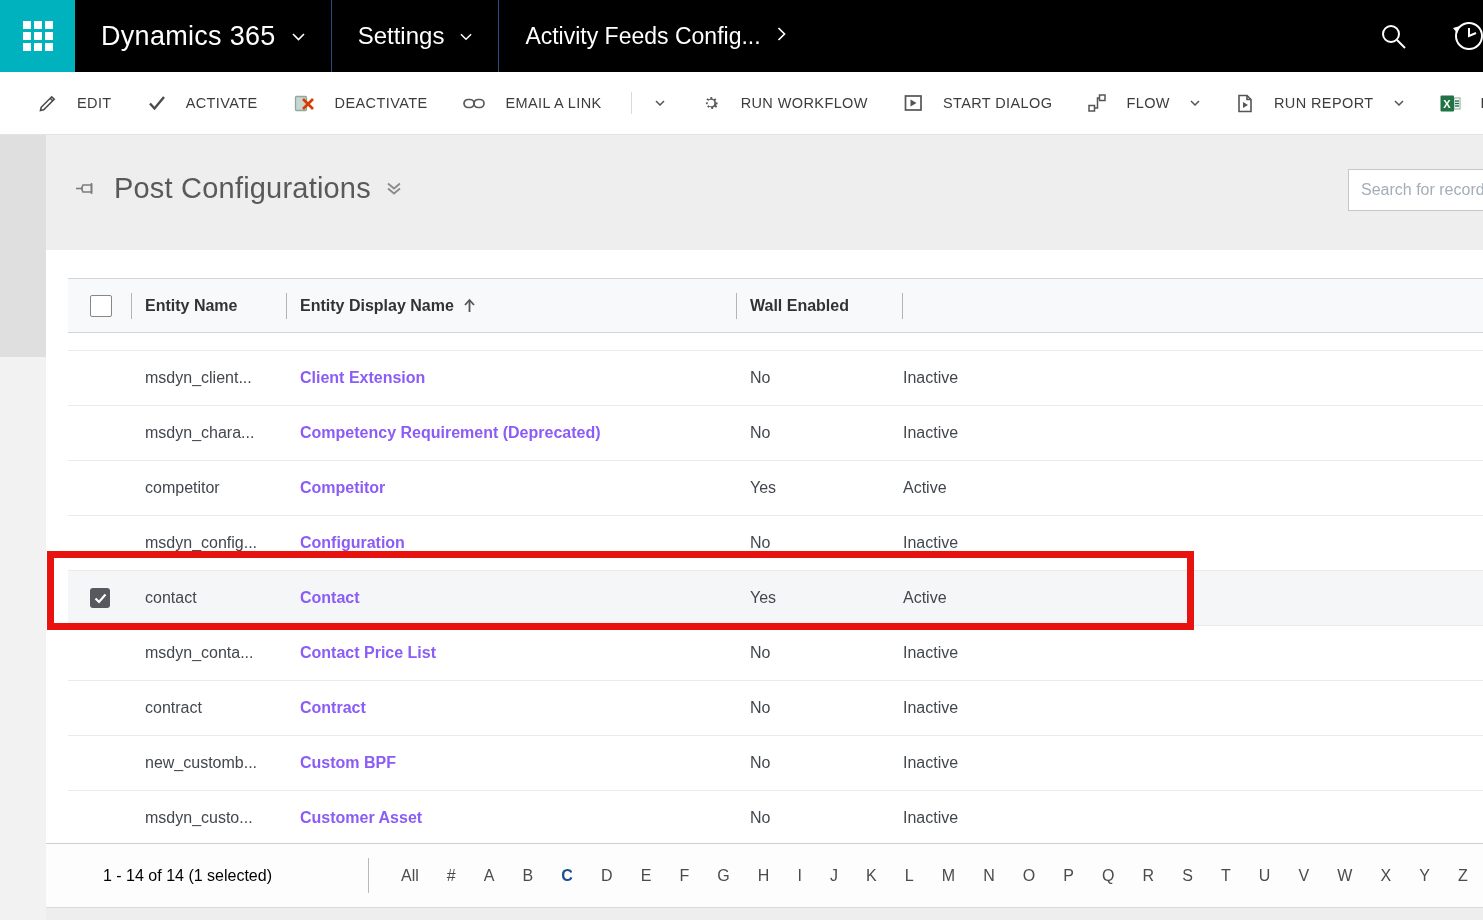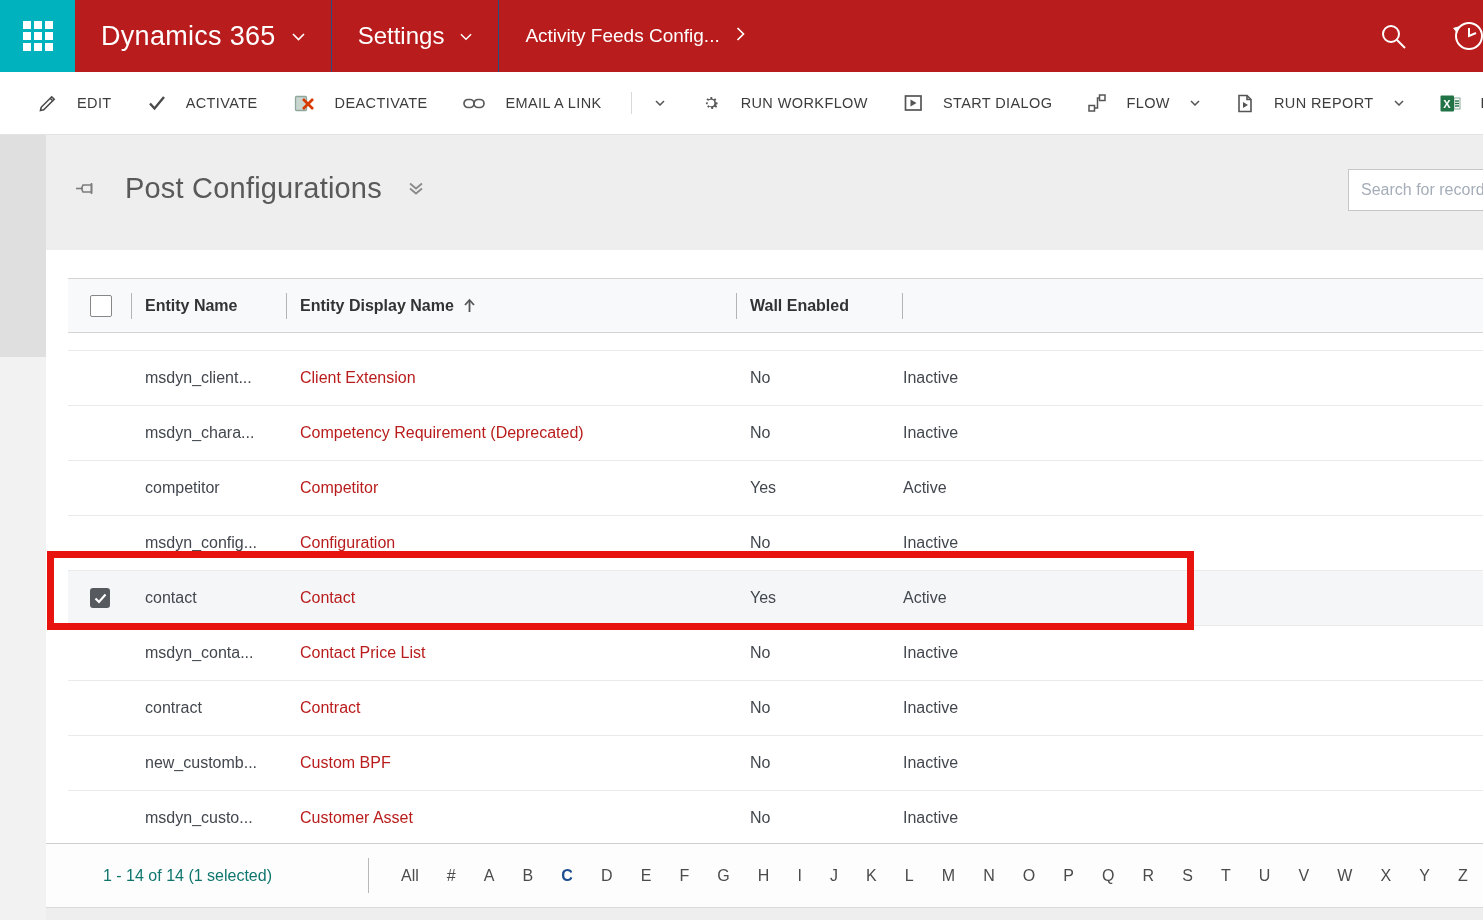--- a/index.html
+++ b/index.html
@@ -1,68 +1,68 @@
 <!DOCTYPE html>
 <html><head>
 <meta charset="utf-8">
 <style>
   html,body{margin:0;padding:0;}
   body{font-family:"Liberation Sans",sans-serif;}
   #screen{position:relative;width:1483px;height:920px;overflow:hidden;background:#eeeeee;}
 
   
-  .topbar{position:absolute;left:0;top:0;width:100%;height:72px;background:#b91c1c;display:flex;align-items:stretch;color:#fff;}
+  .topbar{position:absolute;left:0;top:0;width:100%;height:72px;background:#000000;display:flex;align-items:stretch;color:#fff;}
   .waffle-btn{width:75px;height:72px;background:#00b2be;display:flex;align-items:center;justify-content:center;cursor:pointer;flex:0 0 auto;}
   .waffle-grid{display:grid;grid-template-columns:repeat(3,8px);grid-gap:3px;}
   .waffle-grid span{width:8px;height:8px;background:#fff;}
   .tb-item{display:flex;align-items:center;gap:16px;padding:0 26px;cursor:pointer;white-space:nowrap;}
   .tb-brand{font-size:27px;font-weight:400;letter-spacing:.3px;}
   .tb-area{font-size:24px;font-weight:300;}
-  .tb-crumb{font-size:19px;font-weight:400;}
+  .tb-crumb{font-size:23px;font-weight:400;}
   .tb-sep{width:1px;background:#2b4c7e;flex:0 0 auto;}
   .tb-icons{margin-left:auto;display:flex;align-items:center;}
   .tb-iconbtn{padding:0 20px;display:flex;align-items:center;cursor:pointer;height:100%;}
   .tb-iconbtn.history{padding-right:0;margin-right:-8px;}
 
   
   .cmdbar{position:absolute;left:0;top:72px;width:100%;height:63px;background:#fff;border-bottom:1px solid #e3e3e3;display:flex;align-items:center;padding-left:38px;gap:36px;box-sizing:border-box;overflow:hidden;white-space:nowrap;}
   .cmd{display:flex;align-items:center;gap:20px;cursor:pointer;flex:0 0 auto;}
   .cmd-label{font-size:14.5px;color:#3d3d3d;letter-spacing:.4px;}
   .dd-sep{width:1px;height:22px;background:#d9d9d9;margin:0 3px 0 9px;flex:0 0 auto;}
   .dd-chev{display:flex;align-items:center;cursor:pointer;}
 
   
   .gutter-top{position:absolute;left:0;top:135px;width:46px;height:222px;background:#dfdfdf;}
   .gutter-bottom{position:absolute;left:0;top:357px;width:46px;height:563px;background:#f2f2f2;}
-  .page-title{position:absolute;left:76px;top:172px;display:flex;align-items:center;gap:26px;cursor:pointer;}
+  .page-title{position:absolute;left:76px;top:172px;display:flex;align-items:center;gap:15px;cursor:pointer;}
   .page-title h1{margin:0;font-size:29px;font-weight:300;color:#595959;letter-spacing:.2px;}
   .record-search{position:absolute;left:1348px;top:169px;width:175px;height:42px;}
   .record-search input{width:100%;height:100%;box-sizing:border-box;border:1px solid #c6c6c6;padding:0 12px;font-size:16px;font-family:"Liberation Sans",sans-serif;color:#444;outline:none;}
   .record-search input::placeholder{color:#a4adb8;}
 
   
   .panel{position:absolute;left:46px;top:250px;width:1437px;height:658px;background:#fff;border-bottom:1px solid #dadada;box-sizing:border-box;}
   .thead{position:absolute;left:22px;right:0;top:28px;height:55px;background:#f7f9fa;border-top:1px solid #d4d4d4;border-bottom:1px solid #d4d4d4;box-sizing:border-box;display:grid;grid-template-columns:77px 155px 450px 153px 140px auto;align-items:center;}
   .th{position:relative;height:100%;display:flex;align-items:center;font-size:16px;font-weight:700;color:#333;cursor:pointer;}
   .th .sort-icon{margin-left:9px;}
   .th.has-sep::before{content:"";position:absolute;left:-14px;top:50%;transform:translateY(-50%);width:1px;height:26px;background:#b5b5b5;}
   .th.edge-sep::before{content:"";position:absolute;left:-1px;top:50%;transform:translateY(-50%);width:1px;height:26px;background:#b5b5b5;}
   .hdr-check{margin-left:22px;width:20px;height:20px;border:1px solid #878787;border-radius:2px;background:#fff;cursor:pointer;}
 
   .tbody{position:absolute;left:22px;right:0;top:100px;}
   .row{position:relative;height:55px;border-top:1px solid #eaeaea;box-sizing:border-box;display:grid;grid-template-columns:77px 155px 450px 153px 140px auto;align-items:center;background:#fff;cursor:pointer;}
   .row.selected{background:#f5f6f8;}
   .cell{font-size:16px;color:#42474e;overflow:hidden;text-overflow:ellipsis;white-space:nowrap;}
-  .cell-link{color:#b91c1c;}
+  .cell-link{color:#8b5cf6;font-weight:bold;}
   .row-check{margin-left:22px;width:20px;height:20px;border-radius:3px;background:#56595d;display:flex;align-items:center;justify-content:center;visibility:hidden;cursor:pointer;}
   .row-check.checked{visibility:visible;}
 
   
   .tfoot{position:absolute;left:0;right:0;bottom:0;height:63px;border-top:1px solid #cfcfcf;background:#fdfdfd;}
-  .count{position:absolute;left:57px;top:50%;transform:translateY(-50%);font-size:16px;color:#0f766e;}
+  .count{position:absolute;left:57px;top:50%;transform:translateY(-50%);font-size:16px;color:#000000;}
   .fsep{position:absolute;left:322px;top:14px;width:1px;height:35px;background:#b9b9b9;}
   .jump{position:absolute;left:352px;right:12px;top:0;bottom:0;display:flex;align-items:center;justify-content:space-between;}
   .jl{font-size:16px;color:#4b4b4b;cursor:pointer;padding:2px 3px;}
   .jl.active{color:#1d4e8f;font-weight:700;}
 
   
   .annotation{position:absolute;left:47px;top:551px;width:1147px;height:79px;border:7px solid #e8120e;box-sizing:border-box;z-index:60;pointer-events:none;}
 </style>
 </head>
 <body>

